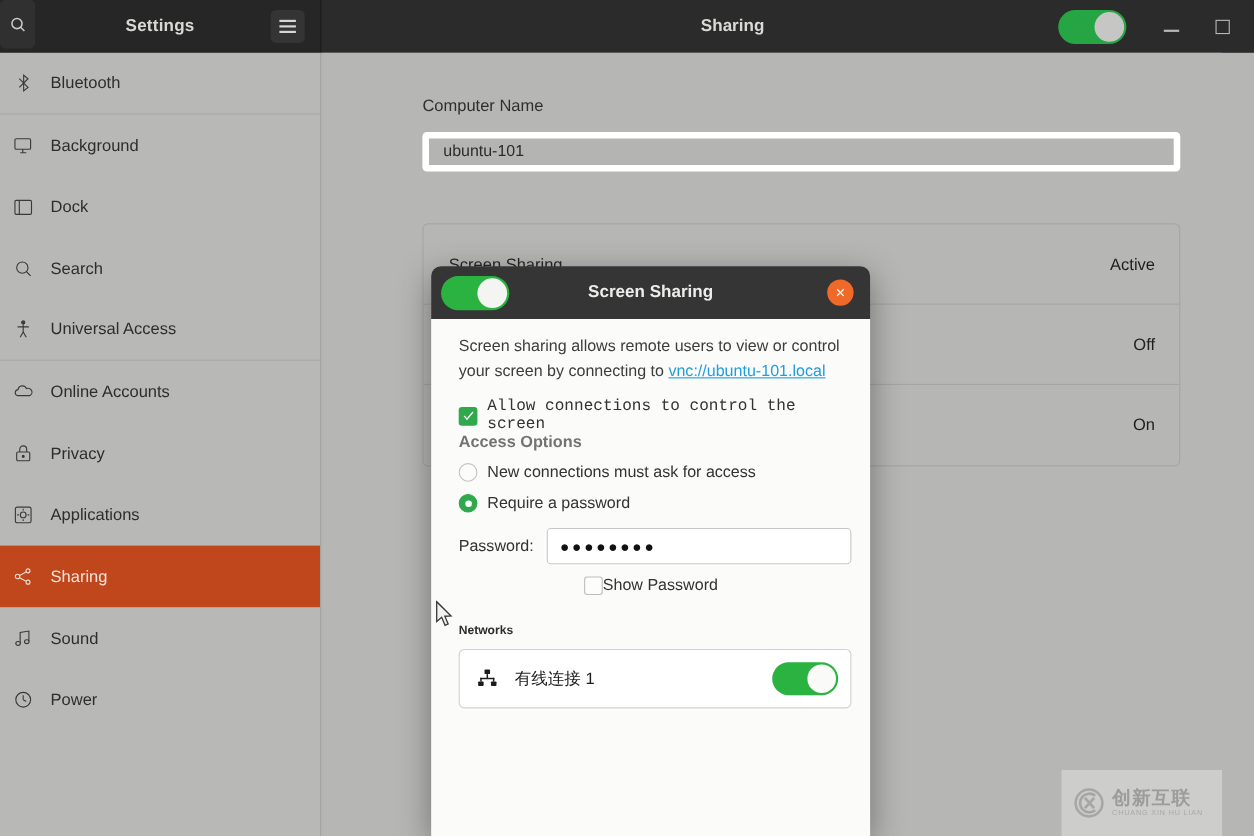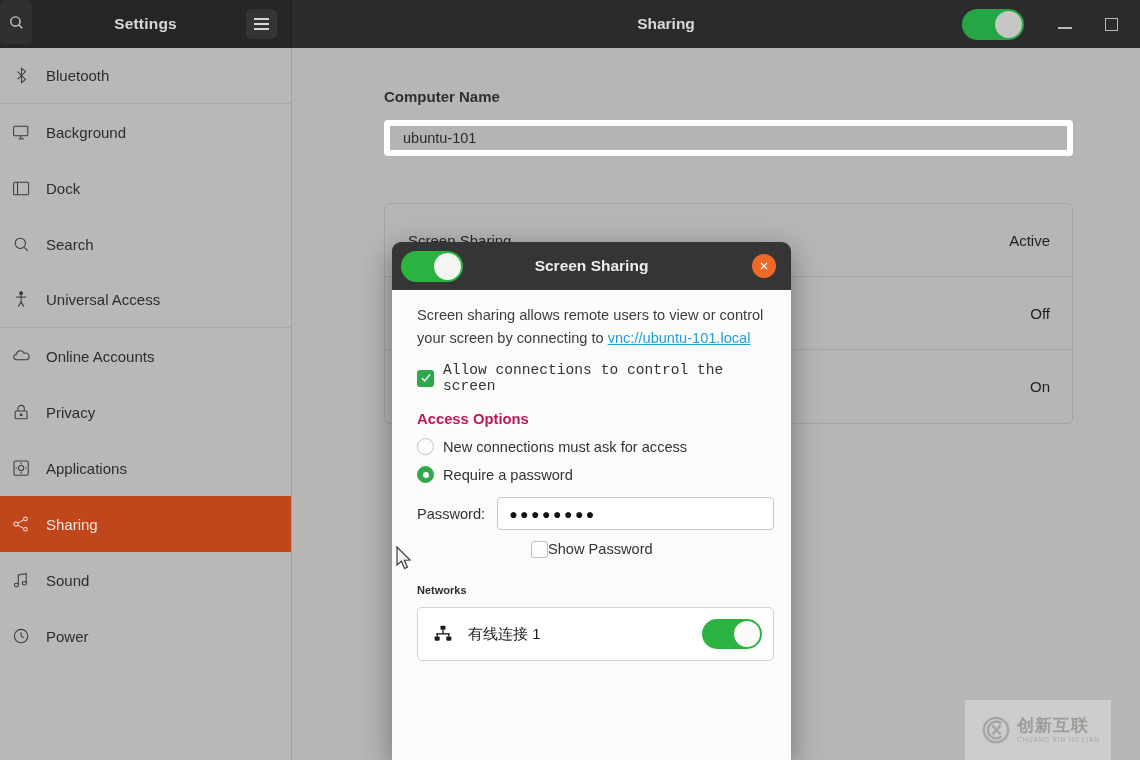--- a/index.html
+++ b/index.html
@@ -90,21 +90,21 @@
   }
   .si-ico svg { width: 19px; height: 19px; stroke: #3a3a3a; fill: none; stroke-width: 1.3; }
   .si-label { white-space: nowrap; }
 
   
   .main {
     position: absolute; left: 293px; top: 48px; right: 0; bottom: 0;
     background: #b6b6b4; overflow: hidden;
   }
   .m-inner { padding: 40px 38px 0 91px; }
-  .m-heading { font-size: 15px; font-weight: bold; color: #2f2f2f; margin-bottom: 15px; }
+  .m-heading { font-size: 15px; font-weight: normal; color: #2f2f2f; margin-bottom: 15px; }
   .m-input {
     height: 36px; background: #b4b4b2;
     border: 6px solid #ffffff; border-radius: 4px;
     display: flex; align-items: center; padding: 0 13px;
     font-size: 14.5px; color: #2c2c2c;
   }
   .m-card {
     margin-top: 47px;
     border: 1px solid #a5a5a3; border-radius: 5px;
     background: transparent; overflow: hidden;
@@ -158,21 +158,21 @@
   .dlg-desc a { color: #1f9ede; text-decoration: underline; }
   .chk-row { display: flex; align-items: center; gap: 9px; margin-top: 12px; font-family: Liberation Mono, monospace; }
   .chk {
     width: 17px; height: 17px; border-radius: 3px; flex: 0 0 17px;
     display: flex; align-items: center; justify-content: center;
   }
   .chk.on { background: #2fa94b; }
   .chk.on svg { width: 12px; height: 12px; stroke: #fff; stroke-width: 2.4; fill:none; }
   .chk.off { background: #fdfdfc; border: 1.4px solid #bdbdbb; }
   .chk-label { font-size: 14.6px; color: #333; }
-  .sec-title { font-size: 14.8px; font-weight: bold; color: #be185d; margin-top: 17px; }
+  .sec-title { font-size: 14.8px; font-weight: bold; color: #737373; }
   .radio-row { display: flex; align-items: center; gap: 9px; margin-top: 11px; }
   .radio {
     width: 17px; height: 17px; border-radius: 50%; flex: 0 0 17px;
     border: 1.6px solid #c2c2c0; background: #fcfcfb;
     display:flex; align-items:center; justify-content:center;
   }
   .radio.on { border-color: #2fa94b; background: #2fa94b; }
   .radio.on i { width: 6px; height: 6px; border-radius: 50%; background: #fff; display:block; }
   .radio-label { font-size: 14.6px; color: #333; }
   .pw-row { display: flex; align-items: center; gap: 12px; margin-top: 14px; }
@@ -203,21 +203,21 @@
   }
 
   
   .cursor { position: absolute; left: 396px; top: 546px; width: 18px; height: 26px; }
 
   
   .watermark {
     position: absolute; right: 0px; bottom: 0px;
     width: 146px; height: 60px;
     background: #cfcfcd;
-    display: flex; align-items: center; gap: 6px; padding-left: 16px;
+    display: flex; align-items: center; gap: 6px; padding-left: 10px;
     opacity: .92;
   }
   .wm-logo { width: 30px; height: 30px; }
   .wm-text { display: flex; flex-direction: column; line-height: 1; }
   .wm-cn { font-size: 17px; color: #9a9a98; font-weight: bold; letter-spacing: 1px; }
   .wm-en { font-size: 6.5px; color: #a8a8a6; letter-spacing: .8px; margin-top: 3px; }
 </style>
 </head>
 <body>
 

